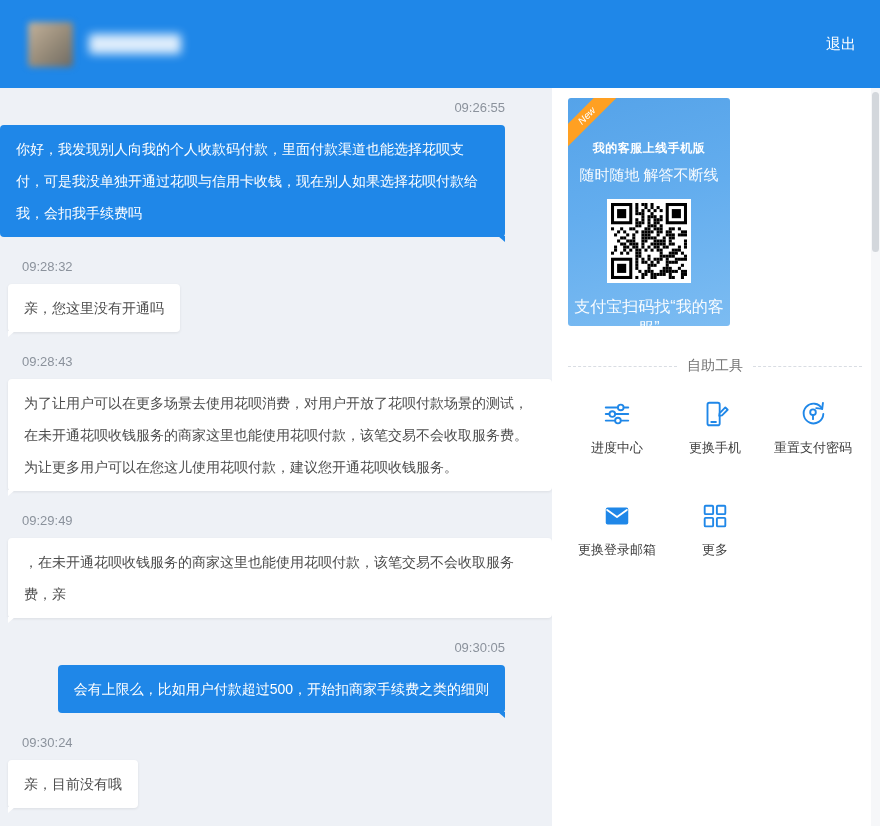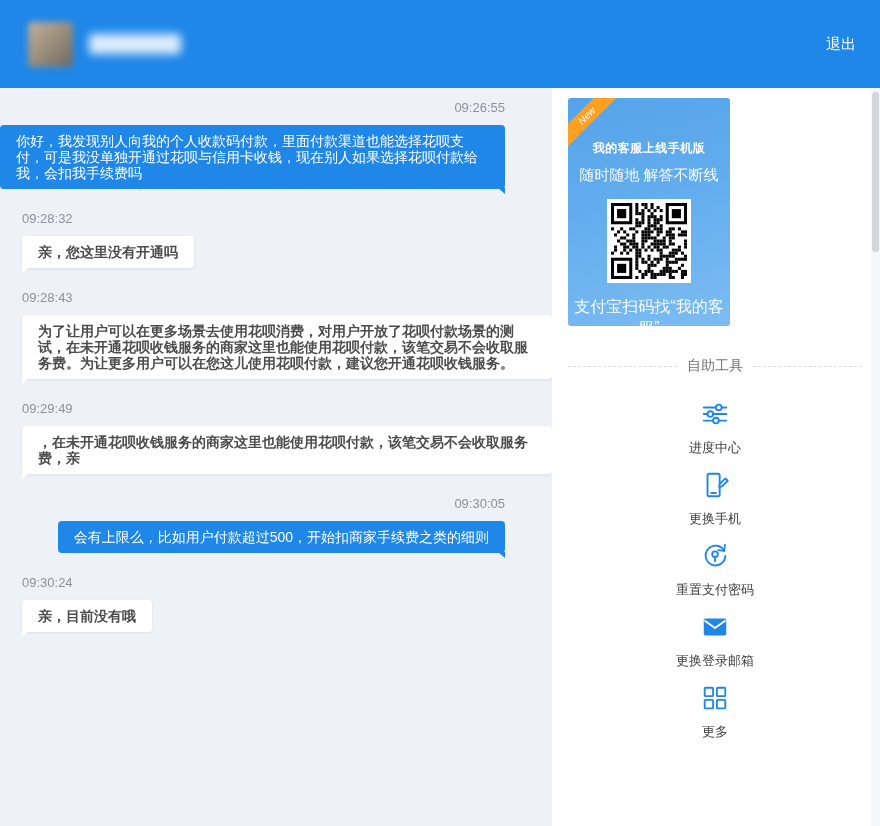--- a/index.html
+++ b/index.html
@@ -25,24 +25,24 @@
   .main{display:flex;height:751px;position:relative;}
   .chat{width:552px;height:100%;background:var(--chat-bg);overflow:hidden;padding-top:8px;}
 
   .time{font-size:13px;color:var(--ts);margin:22px 0 10px;}
   .msg:first-child .time{margin-top:4px;}
   .time.right{text-align:right;padding-right:47px;}
   .time.left{padding-left:22px;}
 
   .row{display:flex;}
   .row.right{justify-content:flex-end;padding-right:47px;}
-  .row.left{justify-content:flex-start;padding-left:22px;font-weight:bold;}
+  .row.left{justify-content:flex-start;padding-left:8px;}
 
   .bubble{position:relative;max-width:566px;padding:8px 16px;border-radius:4px;
-    font-size:14px;line-height:16px;word-break:break-all;}
+    font-size:14px;line-height:32px;word-break:break-all;}
   .bubble.blue{background:var(--blue);color:#fff;}
   .bubble.blue::after{content:"";position:absolute;right:0;bottom:-5px;width:0;height:0;
     border-top:6px solid var(--blue);border-left:7px solid transparent;}
   .bubble.white{background:#fff;color:var(--txt-dark);box-shadow:0 1px 3px rgba(0,0,0,.08);}
   .bubble.white::after{content:"";position:absolute;left:0;bottom:-5px;width:0;height:0;
     border-top:6px solid #fff;border-right:7px solid transparent;}
 
   
   .sidebar{flex:1;background:#fff;padding:10px 18px 0 16px;position:relative;}
   .promo{position:relative;width:162px;height:228px;border-radius:3px;overflow:hidden;
@@ -52,21 +52,21 @@
     background:#ffa022;color:#fff;font-size:10px;font-style:italic;line-height:16px;text-align:center;}
   .promo-title{font-size:12px;font-weight:bold;margin-top:42px;letter-spacing:.5px;}
   .promo-sub{font-size:15px;margin-top:9px;opacity:.95;}
   .qr-wrap{width:84px;height:84px;background:#fff;margin:14px auto 0;padding:4px;}
   .qr-wrap svg{width:76px;height:76px;display:block;fill:#000;}
   .promo-foot{font-size:16px;margin-top:14px;opacity:.95;}
 
   .tools-divider{display:flex;align-items:center;margin-top:31px;color:#737373;font-size:14px;gap:10px;}
   .tools-divider::before,.tools-divider::after{content:"";flex:1;border-top:1px dashed #d9dde3;}
 
-  .tools{display:grid;grid-template-columns:1fr;row-gap:13px;margin-top:24px;text-align:center;}
+  .tools{display:grid;grid-template-columns:1fr 1fr 1fr;row-gap:44px;margin-top:24px;text-align:center;}
   .tool{cursor:pointer;}
   .tool .ticon{width:30px;height:30px;display:inline-block;}
   .tool-label{font-size:13px;color:#3c3c3c;margin-top:6px;}
 
   
   .scrollbar{position:absolute;right:0;top:0;bottom:0;width:9px;background:#f6f7f9;}
   .scroll-thumb{position:absolute;top:4px;left:1px;width:7px;height:160px;background:#d3d7dc;border-radius:4px;}
 </style>
 </head>
 <body>

